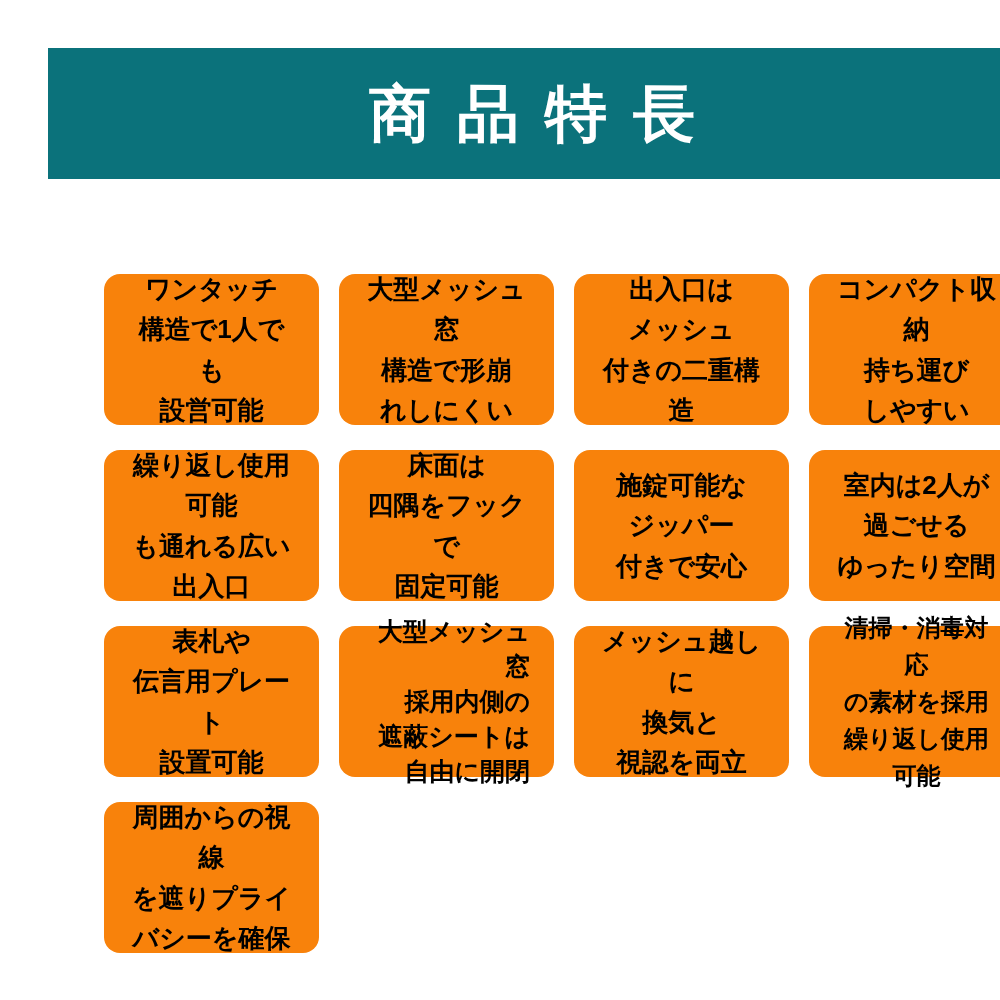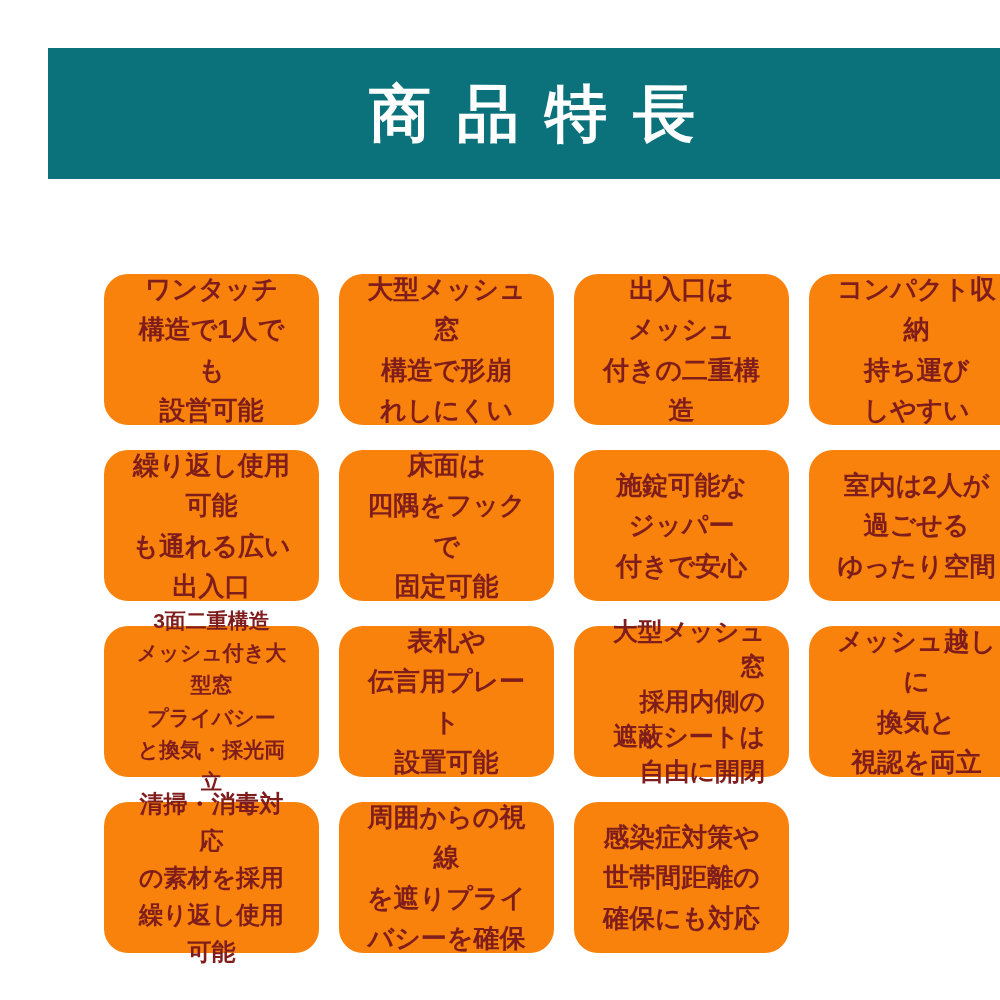--- a/index.html
+++ b/index.html
@@ -36,22 +36,22 @@
   .grid {
     margin: 79px 40px 0 40px;
     display: grid;
     grid-template-columns: repeat(4, 215px);
     grid-template-rows: repeat(4, 151px);
     column-gap: 20px;
     row-gap: 25px;
   }
   .card {
     background: #f8820b;
-    border-radius: 24px;
-    color: #7f1d1d;
+    border-radius: 16px;
+    color: #000000;
     display: flex;
     align-items: center;
     justify-content: center;
     text-align: center;
     padding: 6px 8px;
   }
   .card .card-text {
     font-size: 26px;
     font-weight: 700;
     line-height: 1.55;
@@ -119,26 +119,20 @@
       <div class="card-text">施錠可能な
 ジッパー
 付きで安心</div>
     </div>
     <div class="card">
       <div class="card-text">室内は2人が
 過ごせる
 ゆったり空間</div>
     </div>
 
-    <div class="card compact">
-      <div class="card-text">3面二重構造
-メッシュ付き大型窓
-プライバシー
-と換気・採光両立</div>
-    </div>
     <div class="card">
       <div class="card-text">表札や
 伝言用プレート
 設置可能</div>
     </div>
     <div class="card tight">
       <div class="card-text">大型メッシュ窓
 採用内側の
 遮蔽シートは
 自由に開閉</div>
@@ -152,20 +146,15 @@
     <div class="card snug">
       <div class="card-text">清掃・消毒対応
 の素材を採用
 繰り返し使用可能</div>
     </div>
     <div class="card">
       <div class="card-text">周囲からの視線
 を遮りプライ
 バシーを確保</div>
     </div>
-    <div class="card">
-      <div class="card-text">感染症対策や
-世帯間距離の
-確保にも対応</div>
-    </div>
   </div>
 
 </div>
 
 </body></html>

